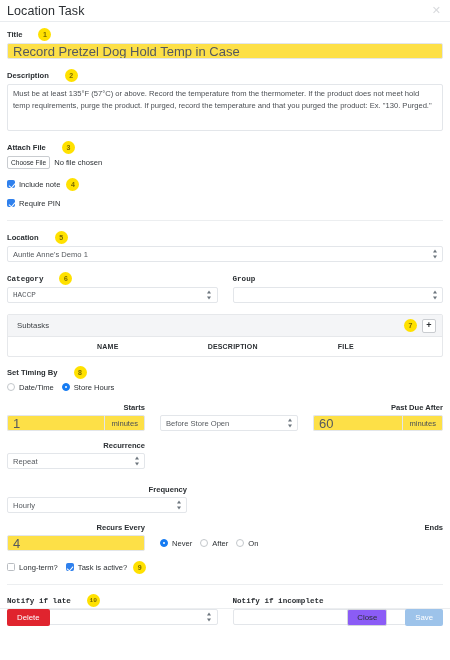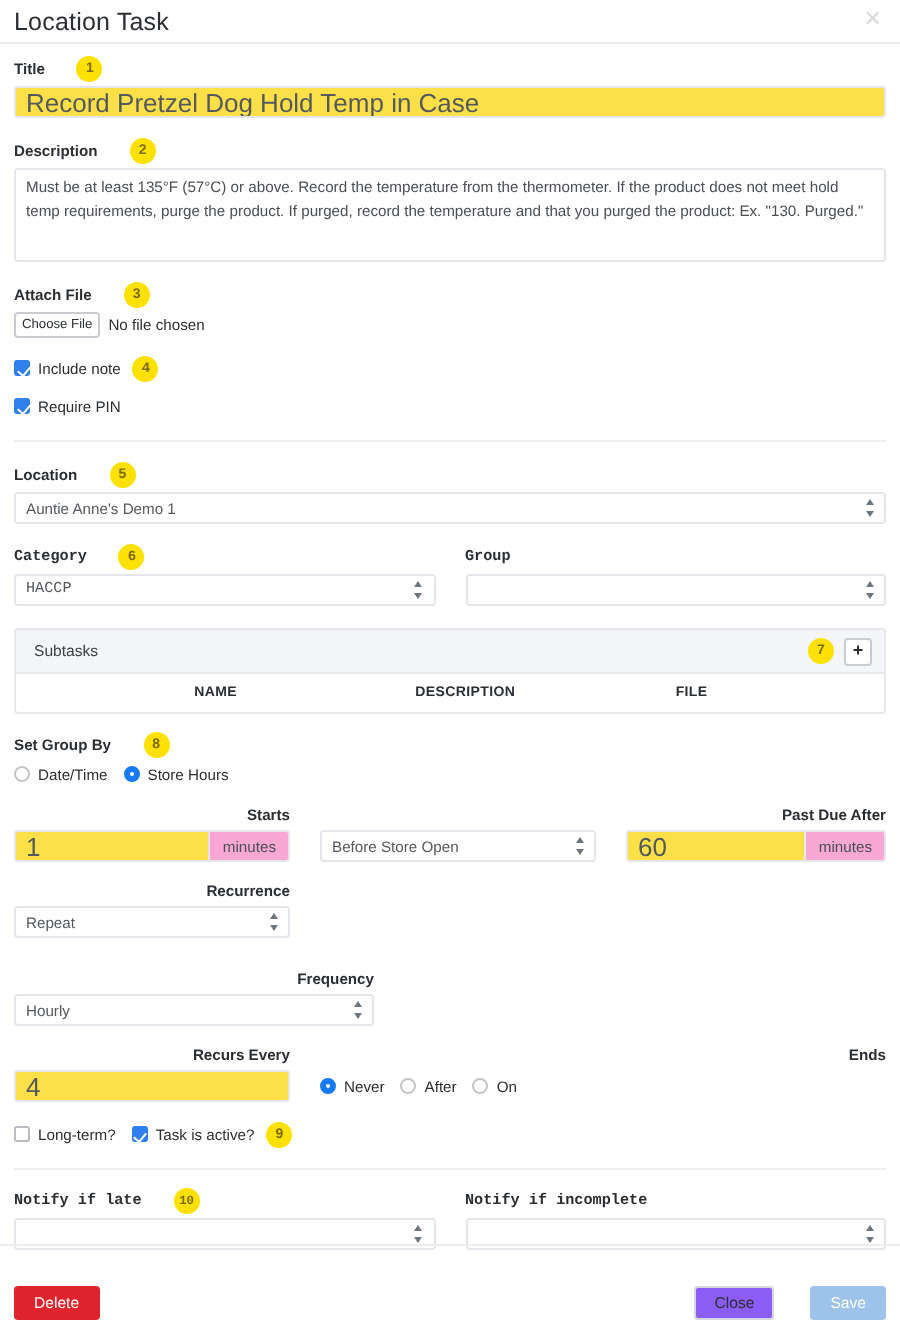--- a/index.html
+++ b/index.html
@@ -239,36 +239,36 @@
   .grp { display: flex; align-items: stretch; width: 100%; }
   .grp .txt {
     border-right: none;
     border-radius: 2px 0 0 2px;
     flex: 1 1 0;
     min-width: 0;
   }
   .grp .suffix {
     border: 1px solid #e3e6ea;
     border-radius: 0 2px 2px 0;
-    background: #f9a8d4;
+    background: #fde047;
     font-size: 7.6px;
     color: #4b4f54;
     display: flex; align-items: center; justify-content: center;
     padding: 0 6px;
     height: 16px;
     white-space: nowrap;
   }
 
   
   .footer {
     position: absolute;
-    left: 0; right: 0; bottom: 0;
+    left: 0; right: 0; bottom: 14px;
     height: 38px;
     border-top: 1px solid #eceef0;
-    display: flex; align-items: flex-end;
+    display: flex; align-items: flex-start;
     padding: 0 7px;
   }
   .btn {
     font-family: "Liberation Sans", sans-serif;
     font-size: 7.8px;
     border-radius: 2px;
     padding: 0 9px;
     height: 17px;
     display: inline-flex; align-items: center; justify-content: center;
     cursor: pointer;
@@ -379,21 +379,21 @@
     </div>
     <div class="card-cols">
       <span class="c1">NAME</span>
       <span class="c2">DESCRIPTION</span>
       <span class="c3">FILE</span>
     </div>
   </div>
 
   
   <div class="label" style="margin-top:10px;">
-    <span>Set Group By</span>
+    <span>Set Timing By</span>
     <span class="badge">8</span>
   </div>
   <div class="check-row" style="margin-top:2px;">
     <span class="radio"></span>
     <span class="cb-label" style="margin-right:8px;">Date/Time</span>
     <span class="radio on"></span>
     <span class="cb-label">Store Hours</span>
   </div>
 
   

